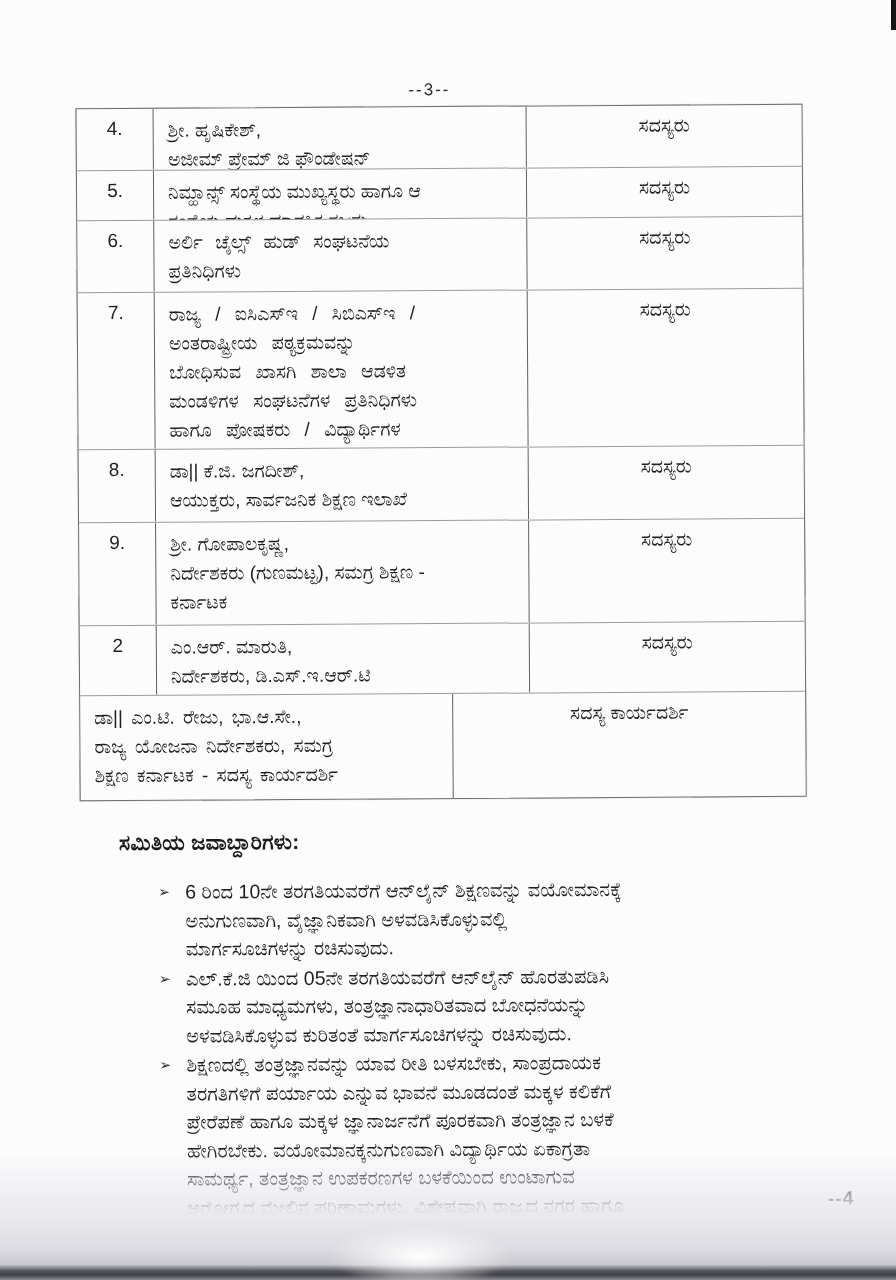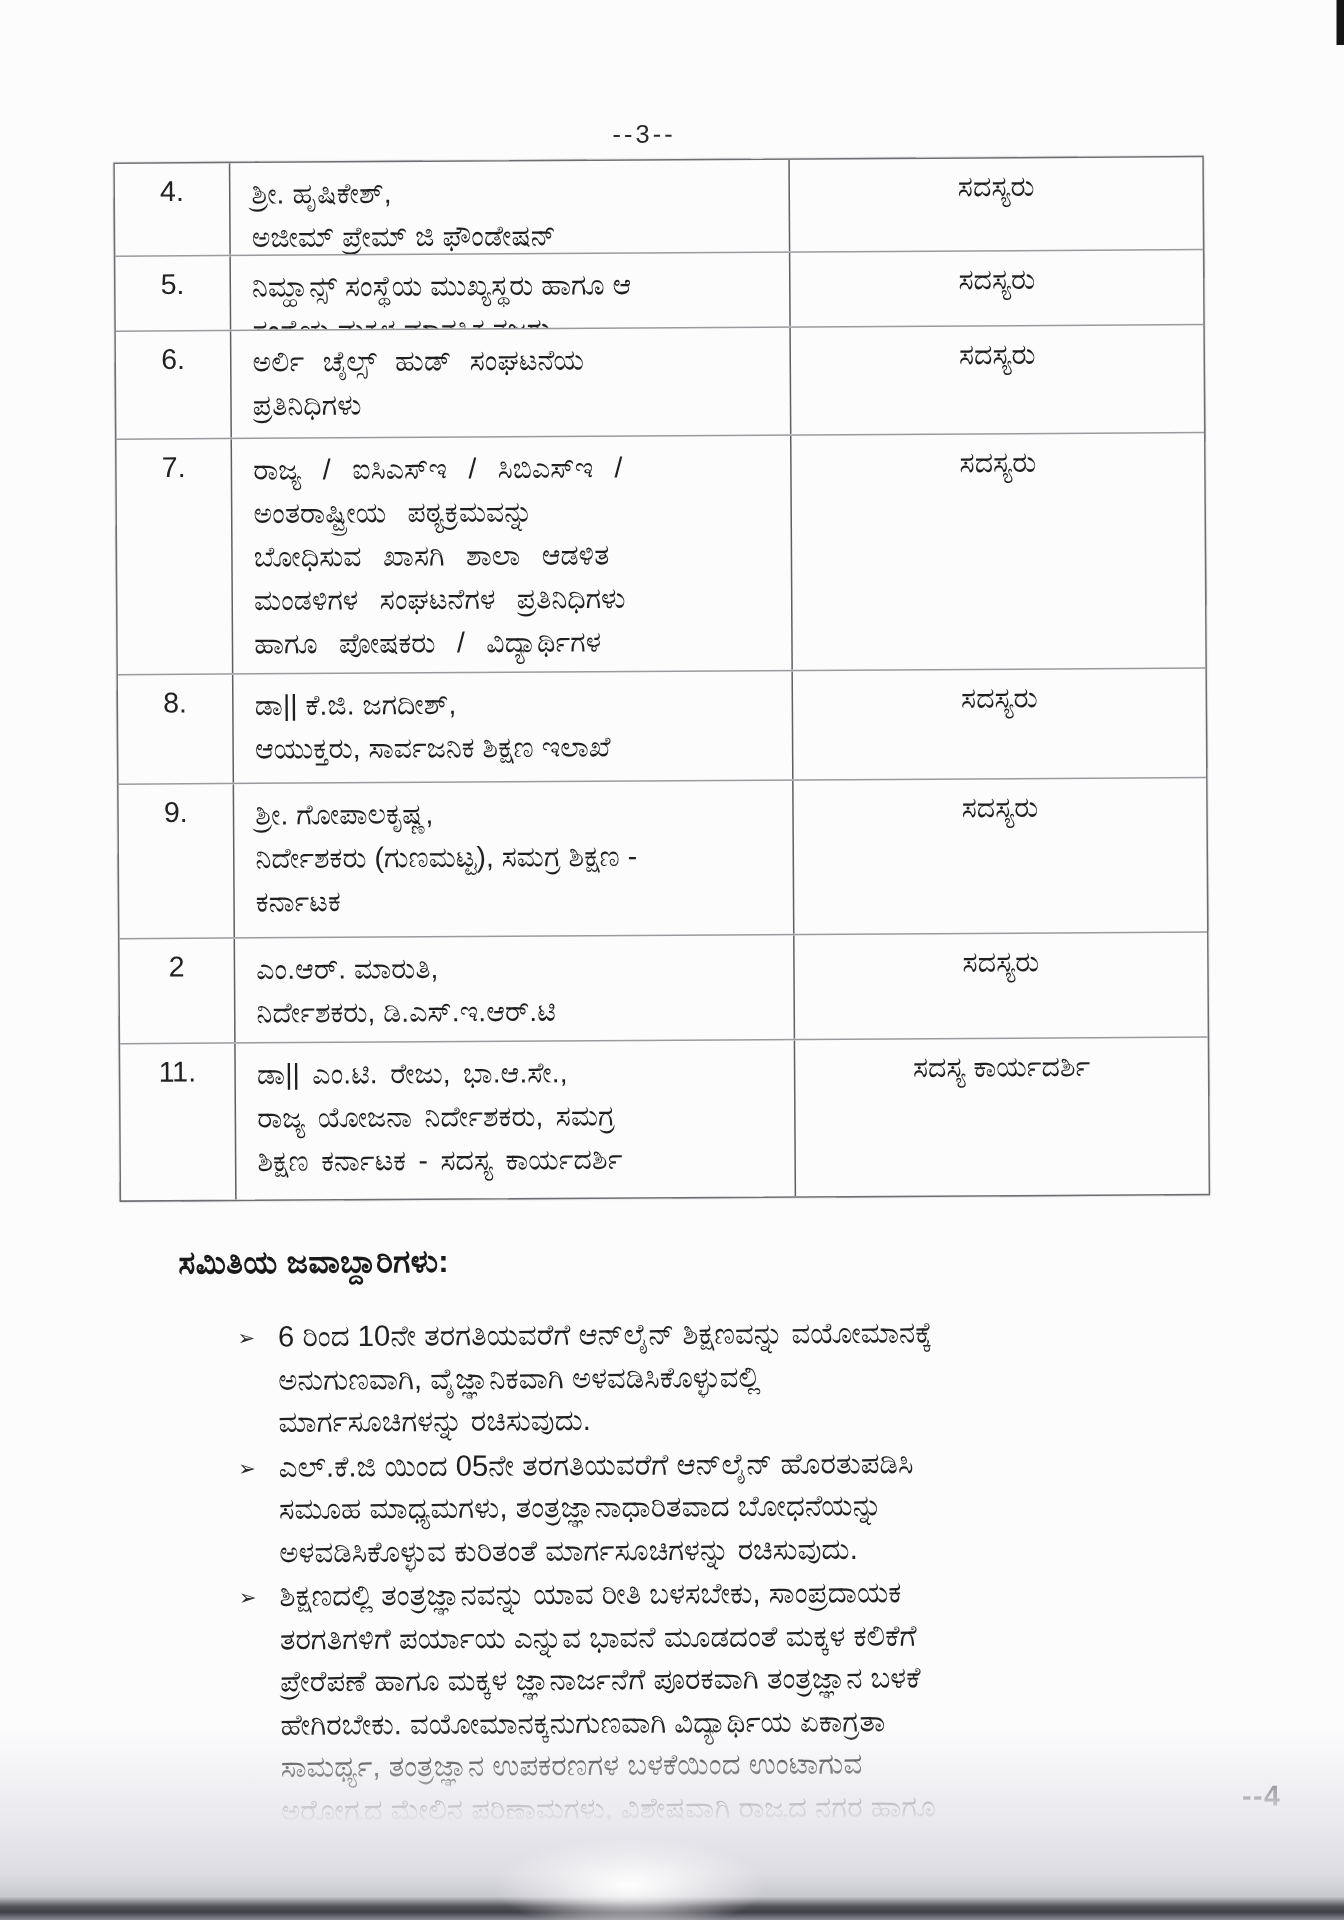--- a/index.html
+++ b/index.html
@@ -172,21 +172,20 @@
 ಕರ್ನಾಟಕ</div>
           <div class="cell role">ಸದಸ್ಯರು</div>
         </div>
         <div class="trow" style="height: 70px;">
           <div class="cell num">2</div>
           <div class="cell name">ಎಂ.ಆರ್. ಮಾರುತಿ,
 ನಿರ್ದೇಶಕರು, ಡಿ.ಎಸ್.ಇ.ಆರ್.ಟಿ</div>
           <div class="cell role">ಸದಸ್ಯರು</div>
         </div>
         <div class="trow" style="height: 105px;">
-          <div class="cell num">11.</div>
           <div class="cell name">ಡಾ|| ಎಂ.ಟಿ. ರೇಜು, ಭಾ.ಆ.ಸೇ.,
 ರಾಜ್ಯ ಯೋಜನಾ ನಿರ್ದೇಶಕರು, ಸಮಗ್ರ
 ಶಿಕ್ಷಣ ಕರ್ನಾಟಕ - ಸದಸ್ಯ ಕಾರ್ಯದರ್ಶಿ</div>
           <div class="cell role">ಸದಸ್ಯ ಕಾರ್ಯದರ್ಶಿ</div>
         </div>
       </div>
 
     <div class="section-heading">ಸಮಿತಿಯ ಜವಾಬ್ದಾರಿಗಳು:</div>
 
     <div class="responsibilities-list">

